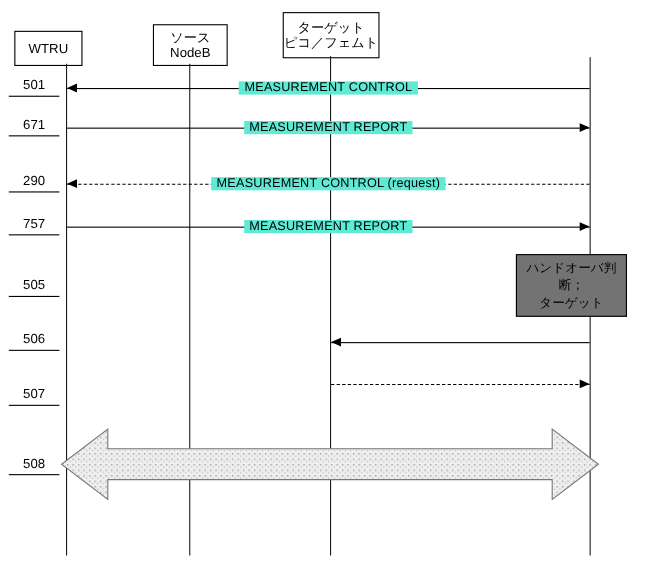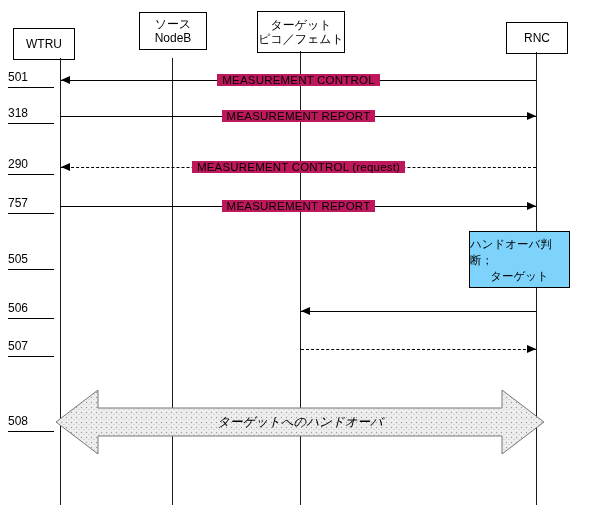--- a/index.html
+++ b/index.html
@@ -13,69 +13,66 @@
     display:flex; flex-direction:column; align-items:center; justify-content:center;
     font-size:12px; line-height:14px; text-align:center;
   }
   .lifeline { position:absolute; width:1px; background:#1a1a1a; }
   .msg-line { position:absolute; height:0; border-top:1px solid #000; }
   .msg-line.dashed { border-top:1px dashed #000; }
   .arrow { position:absolute; width:0; height:0; }
   .arrow.left  { border-top:4px solid transparent; border-bottom:4px solid transparent; border-right:9px solid #000; }
   .arrow.right { border-top:4px solid transparent; border-bottom:4px solid transparent; border-left:9px solid #000; }
   .msg-label { position:absolute; text-align:center; font-size:11.5px; line-height:14px; letter-spacing:0.2px; }
-  .msg-label span { background:#be185d; padding:0 5px; }
+  .msg-label span { background:#5eead4; padding:0 5px; }
   .stepnum {
-    position:absolute; left:8px; width:46px; 
+    position:absolute; left:8px; width:46px; text-align:center;
     font-size:12px; line-height:14px; border-bottom:1px solid #000; padding-bottom:3px;
   }
   .decision {
-    position:absolute; border:1px solid #000; background:#7dd3fc;
+    position:absolute; border:1px solid #000; background:#737373;
     display:flex; flex-direction:column; align-items:center; justify-content:center;
-    font-size:11.5px; line-height:16px; text-align:left;
+    font-size:11.5px; line-height:16px; text-align:center;
   }
   .bigarrow-svg { position:absolute; left:50px; top:386px; }
   .bigarrow-label {
     position:absolute; left:50px; top:386px; width:500px; height:72px;
     display:flex; align-items:center; justify-content:center;
     font-size:12.5px; font-style:italic;
   }
 </style>
 </head>
 <body>
 
 <div class="diagram">
 
   <div class="actor" style="left:13px;top:28px;width:60px;height:30px">
     <span>WTRU</span>
   </div>
-  <div class="actor" style="left:139px;top:12px;width:66px;height:36px">
+  <div class="actor" style="left:139px;top:22px;width:66px;height:36px">
     <span>ソース</span>
     <span>NodeB</span>
   </div>
   <div class="actor" style="left:257px;top:11px;width:86px;height:40px">
     <span>ターゲット</span>
     <span>ピコ／フェムト</span>
-  </div>
-  <div class="actor" style="left:506px;top:22px;width:60px;height:30px">
-    <span>RNC</span>
   </div>
 
   <div class="lifeline" style="left:60px;top:58px;height:447px"></div>
   <div class="lifeline" style="left:172px;top:58px;height:447px"></div>
   <div class="lifeline" style="left:300px;top:51px;height:454px"></div>
   <div class="lifeline" style="left:536px;top:52px;height:453px"></div>
 
   <div class="stepnum" style="top:70px"><span>501</span></div>
-  <div class="stepnum" style="top:106px"><span>318</span></div>
+  <div class="stepnum" style="top:106px"><span>671</span></div>
   <div class="stepnum" style="top:157px"><span>290</span></div>
   <div class="stepnum" style="top:196px"><span>757</span></div>
   <div class="stepnum" style="top:252px"><span>505</span></div>
   <div class="stepnum" style="top:301px"><span>506</span></div>
-  <div class="stepnum" style="top:339px"><span>507</span></div>
+  <div class="stepnum" style="top:351px"><span>507</span></div>
   <div class="stepnum" style="top:414px"><span>508</span></div>
 
   <div class="msg-line" style="left:61px;top:80px;width:475px"></div>
   <div class="arrow left" style="left:61px;top:76px"></div>
   <div class="msg-label" style="left:61px;top:73px;width:475px">
     <span>MEASUREMENT CONTROL</span>
   </div>
 
   <div class="msg-line" style="left:61px;top:116px;width:475px"></div>
   <div class="arrow right" style="left:527px;top:112px"></div>
@@ -109,17 +106,14 @@
   <svg class="bigarrow-svg" width="500" height="72" viewBox="0 0 500 72">
     <defs>
       <pattern id="stip" width="5" height="5" patternUnits="userSpaceOnUse">
         <rect width="5" height="5" fill="#eeeeee"></rect>
         <circle cx="1.5" cy="1.5" r="0.7" fill="#9a9a9a"></circle>
         <circle cx="4" cy="3.5" r="0.6" fill="#b5b5b5"></circle>
       </pattern>
     </defs>
     <polygon points="6,36 48,4 48,22 452,22 452,4 494,36 452,68 452,50 48,50 48,68" fill="url(#stip)" stroke="#777777" stroke-width="1"></polygon>
   </svg>
-  <div class="bigarrow-label">
-    <span>ターゲットへのハンドオーバ</span>
-  </div>
 
 </div>
 
 </body></html>

